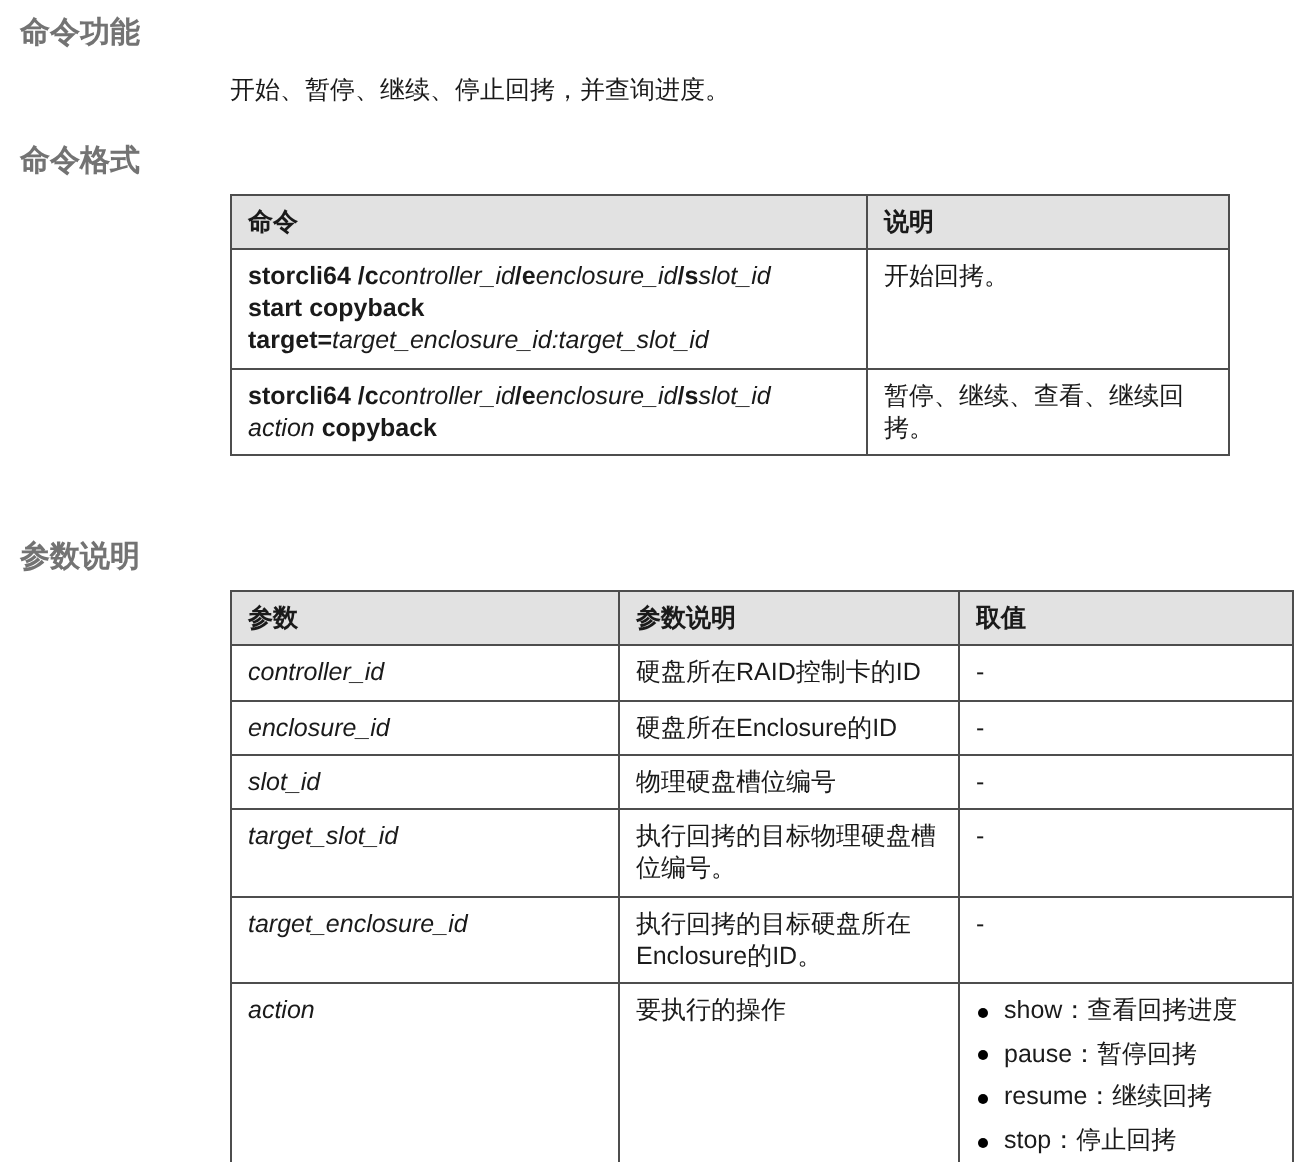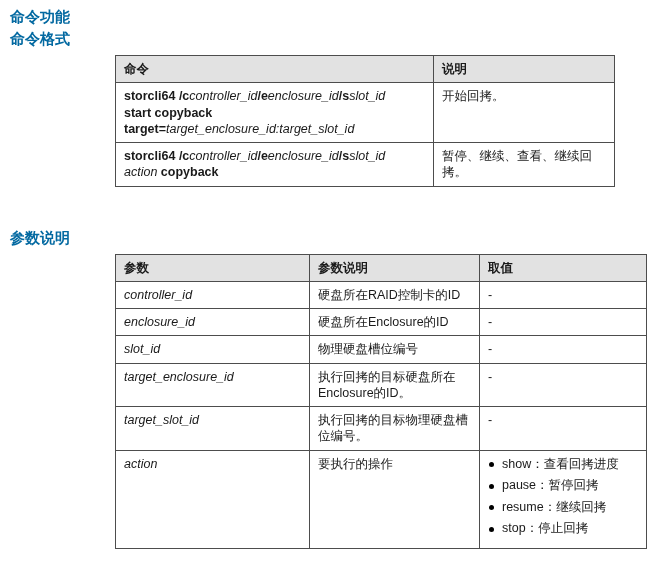--- a/index.html
+++ b/index.html
@@ -7,21 +7,21 @@
     width: 651px; height: 581px;
     background: #ffffff;
     font-family: "Liberation Sans", "DejaVu Sans", sans-serif;
     color: #1a1a1a;
     overflow: hidden;
   }
   .page { padding: 8px 0 0 10px; }
   .section-heading {
     font-size: 15px;
     font-weight: bold;
-    color: #0369a1;
+    color: #737373;
     line-height: 1.2;
   }
   .content { margin-left: 105px; width: 500px; }
   .intro {
     font-size: 12.5px;
     line-height: 1.25;
     margin: 12px 0 18px 0;
   }
   .format-heading { margin-top: 4px; }
   .params-heading { margin-top: 42px; }
@@ -67,20 +67,23 @@
     border-radius: 50%;
     background: #000;
   }
 </style>
 </head>
 <body>
 
 <div class="page">
 
   <h2 class="section-heading">命令功能</h2>
+  <div class="content">
+    <p class="intro">开始、暂停、继续、停止回拷，并查询进度。</p>
+  </div>
 
   <h2 class="section-heading format-heading">命令格式</h2>
   <div class="content">
     <table class="cmd-table">
       <thead>
         <tr>
           <th>命令</th>
           <th>说明</th>
         </tr>
       </thead>
@@ -124,27 +127,27 @@
             <td class="param-name">enclosure_id</td>
             <td>硬盘所在Enclosure的ID</td>
             <td>-</td>
           </tr>
           <tr>
             <td class="param-name">slot_id</td>
             <td>物理硬盘槽位编号</td>
             <td>-</td>
           </tr>
           <tr>
-            <td class="param-name">target_enclosure_id</td>
-            <td>执行回拷的目标硬盘所在Enclosure的ID。</td>
+            <td class="param-name">target_slot_id</td>
+            <td>执行回拷的目标物理硬盘槽位编号。</td>
             <td>-</td>
           </tr>
           <tr>
-            <td class="param-name">target_slot_id</td>
-            <td>执行回拷的目标物理硬盘槽位编号。</td>
+            <td class="param-name">target_enclosure_id</td>
+            <td>执行回拷的目标硬盘所在Enclosure的ID。</td>
             <td>-</td>
           </tr>
           <tr>
             <td class="param-name">action</td>
             <td>要执行的操作</td>
             <td>
               <ul class="value-list">
                 <li>show：查看回拷进度</li>
                 <li>pause：暂停回拷</li>
                 <li>resume：继续回拷</li>

